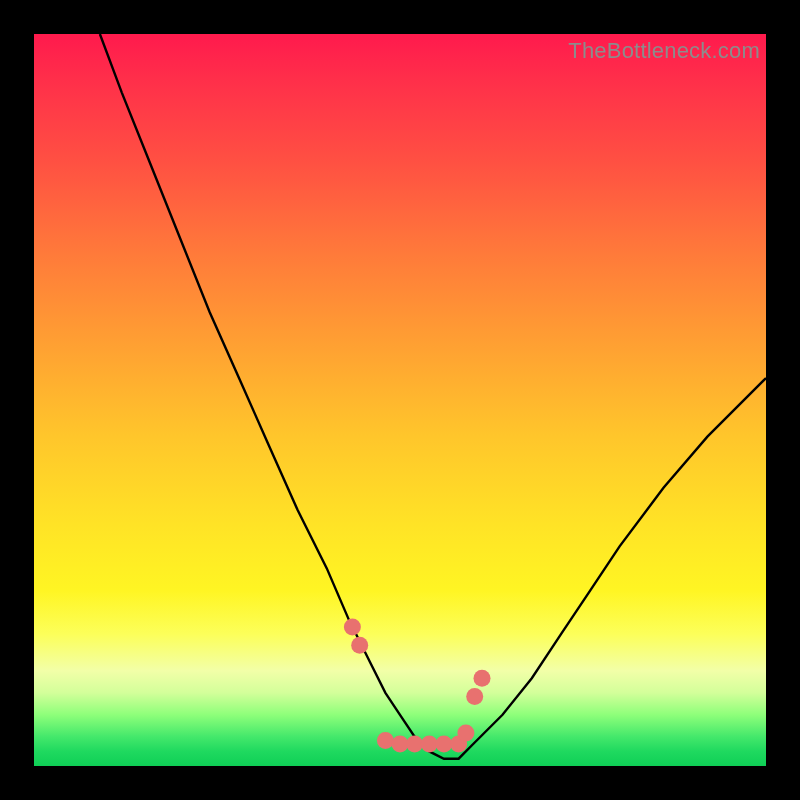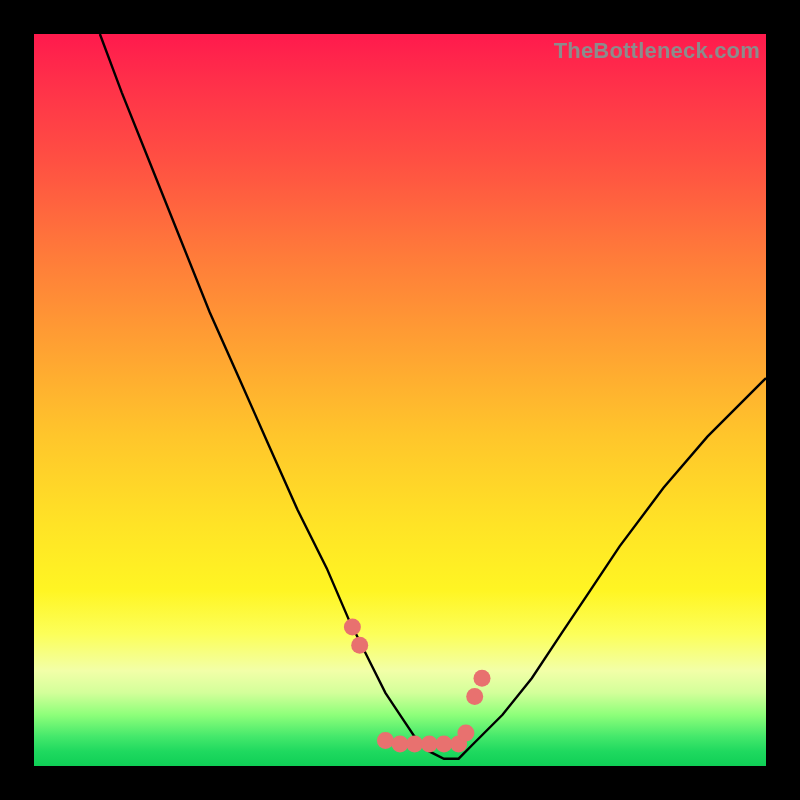--- a/index.html
+++ b/index.html
@@ -42,21 +42,21 @@
       #1fd95f 98%,
       #0fcf56 100%
     );
   }
   .watermark {
     position: absolute;
     right: 6px;
     top: 4px;
     color: #8c8c8c;
     font-size: 22px;
-    font-weight: 700;
+    font-weight: 400;
     letter-spacing: 0.2px;
     text-align: right;
     user-select: none;
   }
   svg.curve {
     position: absolute;
     left: 0;
     top: 0;
     width: 732px;
     height: 732px;

